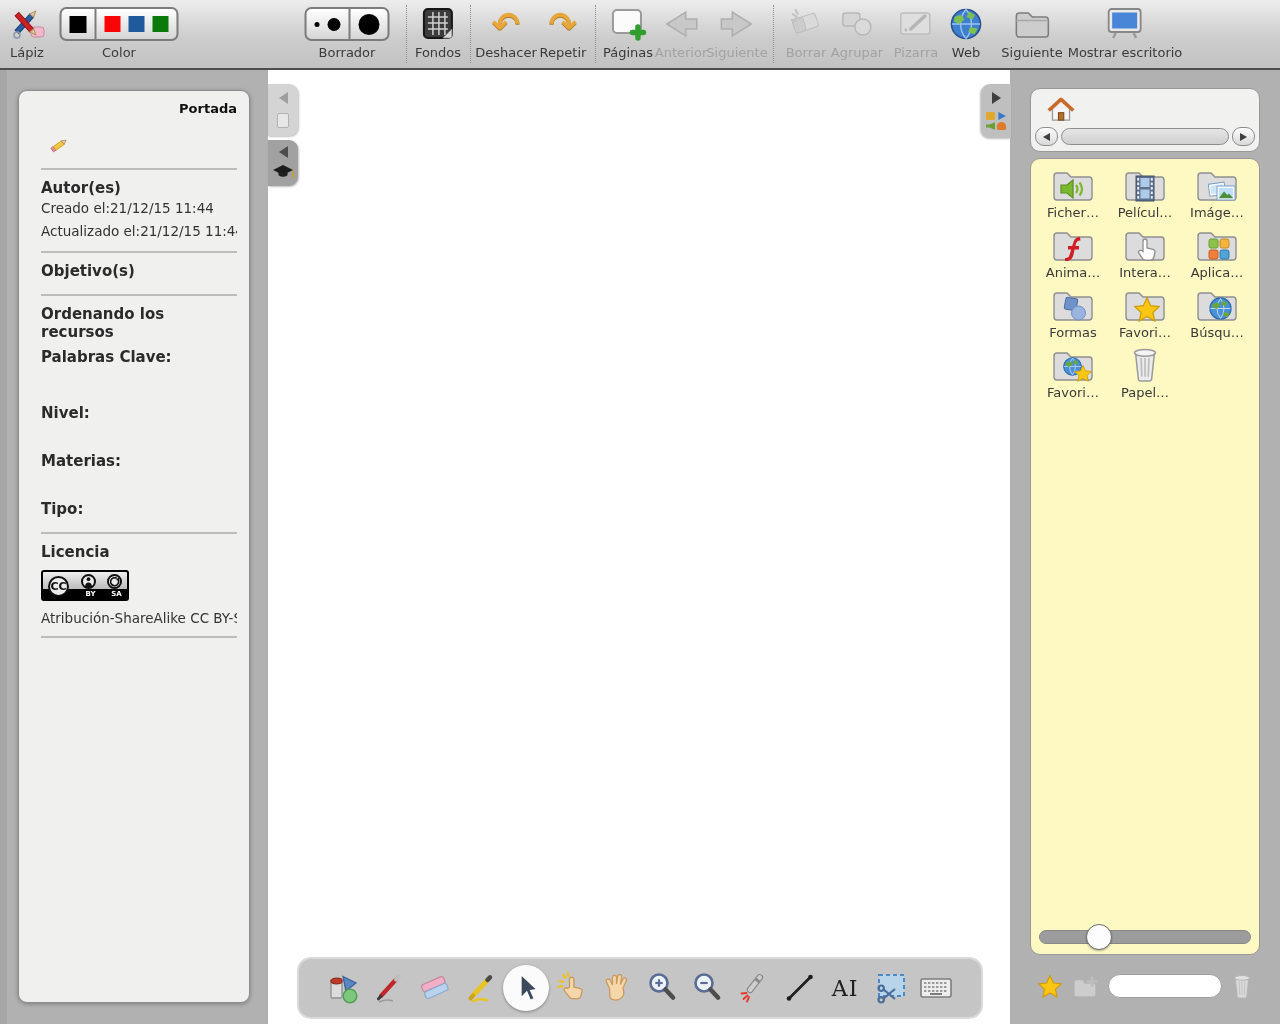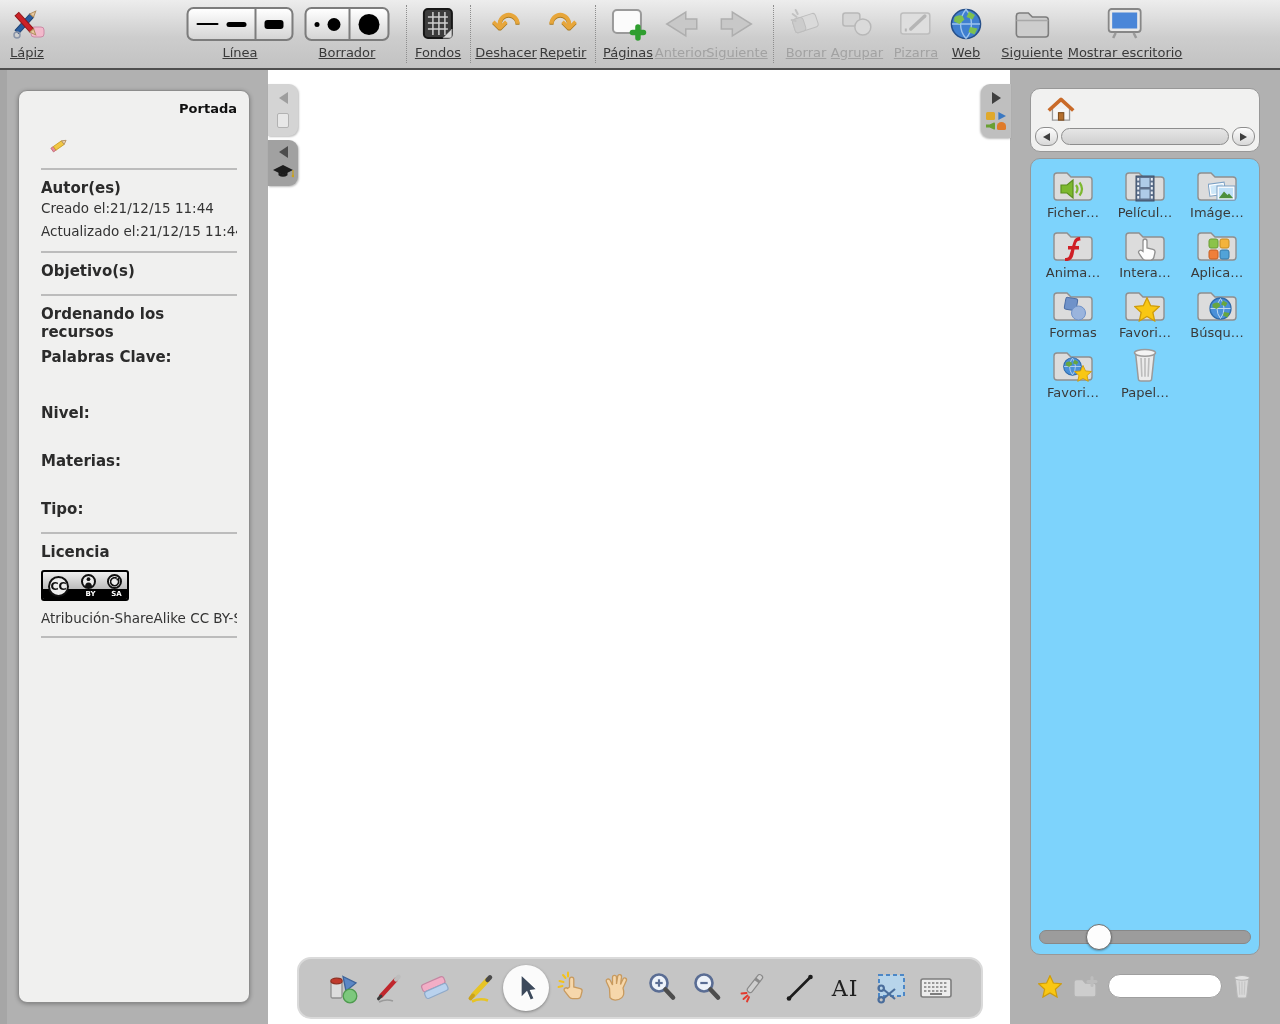--- a/index.html
+++ b/index.html
@@ -4,21 +4,21 @@
 <style>
   * { margin:0; padding:0; box-sizing:border-box; }
   html,body { width:1280px; height:1024px; }
   body { position:relative; background:#b1b1b1; font-family:"DejaVu Sans","Liberation Sans",sans-serif; overflow:hidden; }
 
   
   #toolbar { position:absolute; left:0; top:0; width:1280px; height:70px;
     background:linear-gradient(#ededed,#cdcdcd 55%,#c2c2c2); border-bottom:2px solid #4e4e4e; }
   .tb-item { position:absolute; top:3px; transform:translateX(-50%); display:flex; flex-direction:column; align-items:center; cursor:default; }
   .tb-icon { height:42px; display:flex; align-items:center; justify-content:center; }
-  .tb-label { font-size:13px; color:#3a3a3a; white-space:nowrap; line-height:16px;text-decoration:underline; }
+  .tb-label { font-size:13px; color:#3a3a3a; white-space:nowrap; line-height:16px; }
   .tb-item.disabled .tb-label { color:#a2a2a2; }
   .tb-sep { position:absolute; top:5px; height:58px; border-left:1px dotted #8d8d8d; }
   .glyph-undo { font-size:34px; font-weight:bold; color:#e7a63b; text-shadow:0 1px 0 #a8791f; line-height:40px; }
   .caret { font-size:12px; color:#3a3a3a; margin-left:4px; }
 
   .opt-box { height:34px; display:flex; align-items:center; background:linear-gradient(#ffffff,#d5d5d5);
     border:2px solid #7c7c7c; border-radius:7px; }
   .opt-cell { display:flex; align-items:center; justify-content:center; gap:8px; height:100%; padding:0 8px; }
   .opt-cell + .opt-cell { border-left:2px solid #7c7c7c; }
   .swatch { width:17px; height:17px; display:inline-block; }
@@ -69,21 +69,21 @@
   #lib-top { position:absolute; left:1030px; top:88px; width:230px; height:64px; background:#f1f1f0;
     border:1px solid #989898; border-radius:10px; }
   .home-btn { position:absolute; left:14px; top:5px; width:32px; height:32px; cursor:pointer; }
   .lib-scroll { position:absolute; left:4px; right:4px; bottom:5px; height:19px; display:flex; align-items:center; gap:3px; }
   .scroll-btn { width:23px; height:19px; border-radius:9px; background:linear-gradient(#fdfdfd,#d8d8d8);
     border:1px solid #8d8d8d; display:flex; align-items:center; justify-content:center; cursor:pointer; }
   .scroll-btn .t { width:0; height:0; border-top:4.5px solid transparent; border-bottom:4.5px solid transparent; }
   .scroll-btn .t.l { border-right:7px solid #3f3f3f; } .scroll-btn .t.r { border-left:7px solid #3f3f3f; }
   .scroll-track { flex:1; height:17px; border-radius:9px; background:linear-gradient(#e6e6e6,#cfcfcf); border:1px solid #8d8d8d; cursor:pointer; }
 
-  #lib-main { position:absolute; left:1030px; top:158px; width:230px; height:797px; background:#7dd3fc;
+  #lib-main { position:absolute; left:1030px; top:158px; width:230px; height:797px; background:#fef9c3;
     border:1px solid #989898; border-radius:10px; }
   .lib-grid { display:flex; flex-wrap:wrap; padding:8px 6px 0 6px; }
   .lib-item { width:33.33%; height:60px; text-align:center; cursor:pointer; }
   .lib-ico { position:relative; width:46px; height:37px; margin:0 auto; }
   .lib-label { font-size:13px; color:#3a3a3a; white-space:nowrap; overflow:hidden; line-height:17px; }
   .overlay { position:absolute; }
   .lib-slider { position:absolute; left:8px; right:8px; bottom:10px; height:14px; border-radius:7px;
     background:#9c9c9c; border:1px solid #888; cursor:pointer; }
   .lib-thumb { position:absolute; left:46px; top:-7px; width:26px; height:26px; border-radius:50%;
     background:#fdfdfd; border:1px solid #6f6f6f; box-shadow:0 1px 2px rgba(0,0,0,.3); cursor:grab; }
@@ -115,35 +115,36 @@
             <rect x="8" y="15.5" width="22" height="5" fill="#cc2127" stroke="#8f171b"></rect>
             <polygon points="30,15.5 36,18 30,20.5" fill="#e8c9a0" stroke="#b08d5e"></polygon>
           </g>
         <circle cx="12" cy="30" r="3.2" fill="none" stroke="#7e8awe" stroke-width="1.4"></circle>
         <circle cx="12" cy="30" r="3" fill="none" stroke="#8b95a8" stroke-width="1.5"></circle>
       </svg>
     </div>
     <span class="tb-label">Lápiz</span>
   </div>
 
-
-  <div class="tb-item" style="left:240px">
+  <div class="tb-item" style="left:119px">
     <div class="tb-icon">
       <div class="opt-box">
         <div class="opt-cell">
-          <span class="line-sample" style="width:22px;height:2px"></span>
-          <span class="line-sample" style="width:20px;height:5px"></span>
+            <span class="swatch" style="background:#000000"></span>
+          </div>
+        <div class="opt-cell">
+          <span class="swatch" style="width:16px;height:16px;background:#fa0507"></span>
+          <span class="swatch" style="width:16px;height:16px;background:#1e5a9c"></span>
+          <span class="swatch" style="width:16px;height:16px;background:#0a7a0a"></span>
         </div>
-        <div class="opt-cell">
-            <span class="line-sample" style="width:19px;height:9px"></span>
-          </div>
-      </div>
-    </div>
-    <span class="tb-label">Línea</span>
-  </div>
+      </div>
+    </div>
+    <span class="tb-label">Color</span>
+  </div>
+
 
   <div class="tb-item" style="left:347px">
     <div class="tb-icon">
       <div class="opt-box">
         <div class="opt-cell">
           <span class="dot-sample" style="width:5px;height:5px"></span>
           <span class="dot-sample" style="width:13px;height:13px"></span>
         </div>
         <div class="opt-cell">
             <span class="dot-sample" style="width:21px;height:21px"></span>

